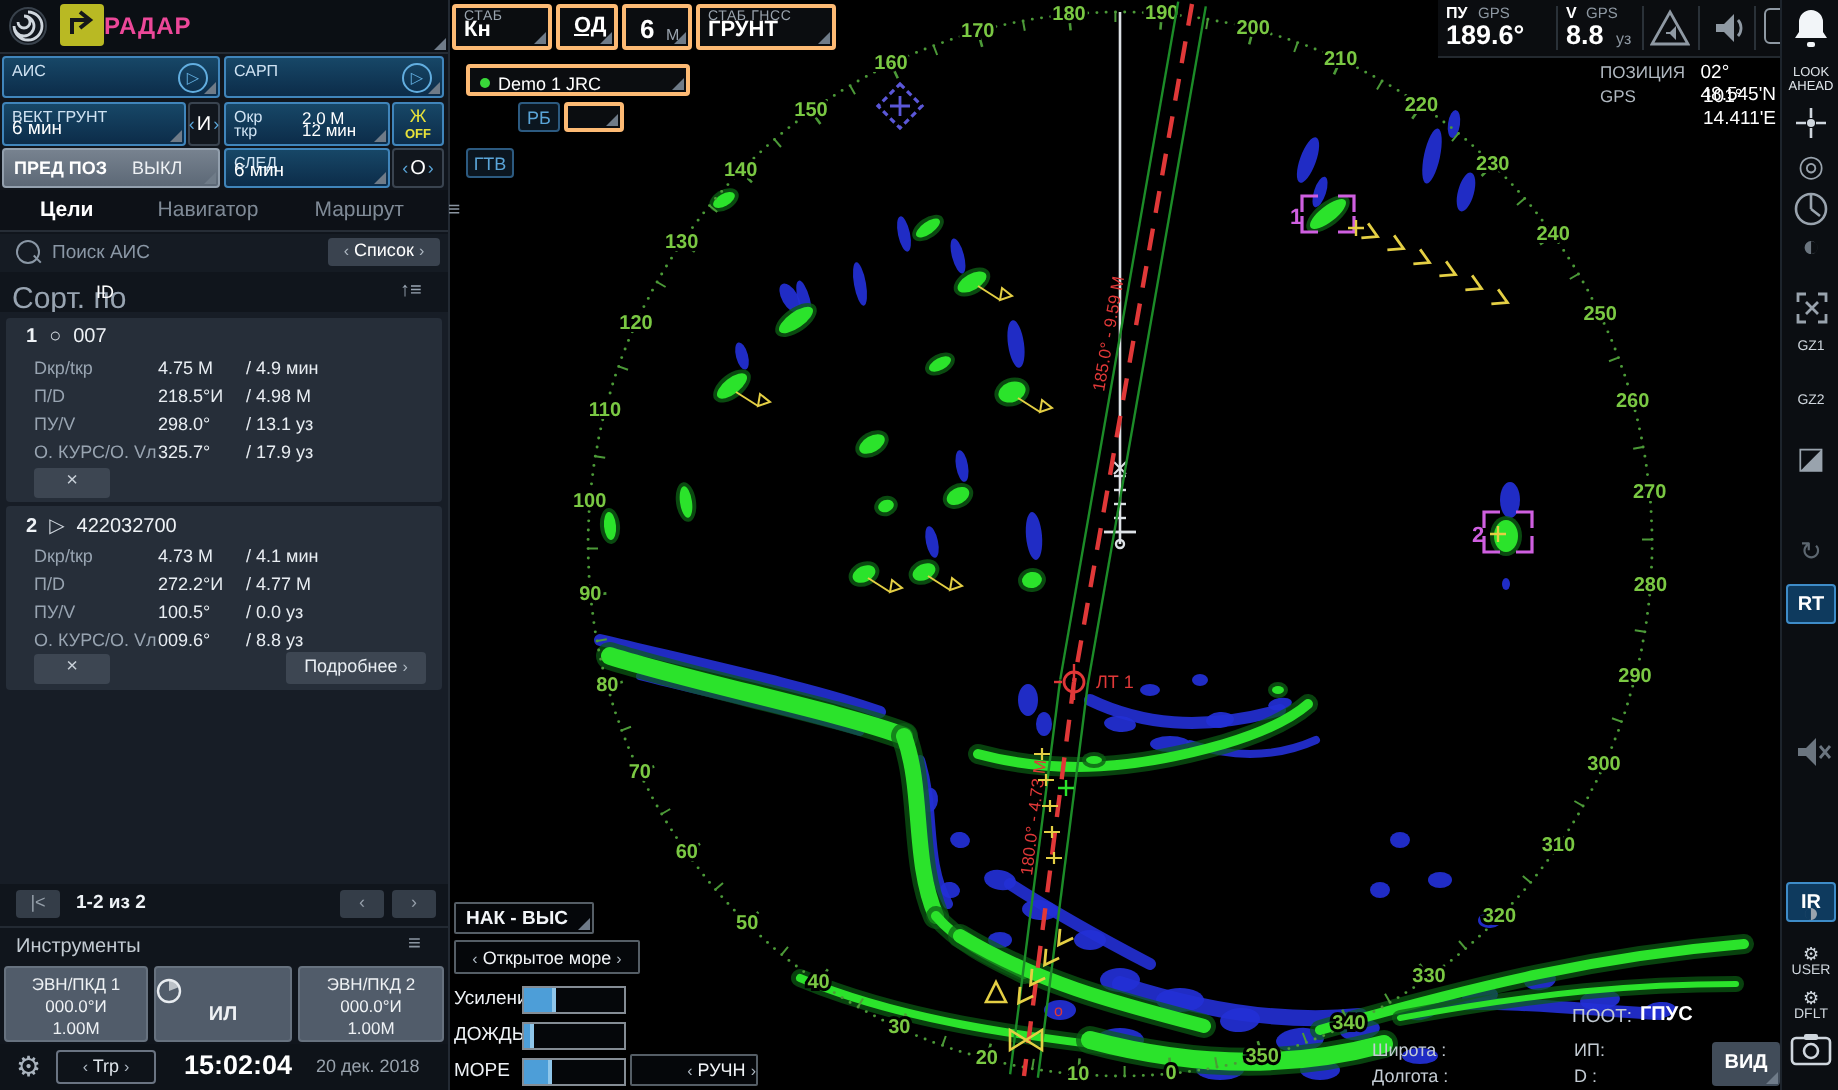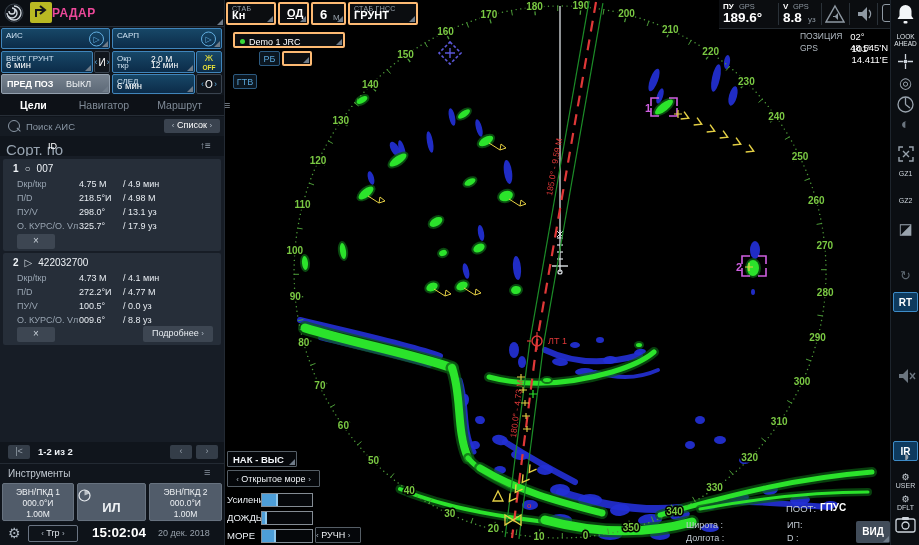--- a/index.html
+++ b/index.html
@@ -443,21 +443,21 @@
     <div class="toolbtn" style="left:2px;width:72px;">
       <div>ЭВН/ПКД 1</div>
       <div>000.0°И</div>
       <div>1.00М</div>
     </div>
     <div class="toolbtn" style="left:77px;width:69px;">
       <svg width="13" height="13" style="margin-top:2px;">
         <circle cx="6.5" cy="6.5" r="5.5" fill="none" stroke="#e8ecf0" stroke-width="1.2"></circle>
         <path d="M6.5,6.5 L6.5,1 A5.5,5.5 0 0,1 11.6,4.5 Z" fill="#e8ecf0" opacity=".7"></path>
       </svg>
-      <div style="font-weight:bold;font-size:13px;">ИЛ</div>
+      <div style="font-weight:bold;font-size:10px;">ИЛ</div>
     </div>
     <div class="toolbtn" style="left:149px;width:73px;">
       <div>ЭВН/ПКД 2</div>
       <div>000.0°И</div>
       <div>1.00М</div>
     </div>
 
     <div id="statusbar">
       <span class="abs" style="left:8px;top:3px;font-size:14px;color:#aab4be;">⚙</span>
       <span class="trpbox">
@@ -579,21 +579,21 @@
       <div class="fill" style="width: 32%;"></div>
     </div>
   <span class="sliderlbl" style="left:227px;top:512px;">ДОЖДЬ</span>
   <div class="slider" style="left:261px;top:511px;">
       <div class="fill" style="width: 9%;"></div>
     </div>
   <span class="sliderlbl" style="left:227px;top:530px;">МОРЕ</span>
   <div class="slider" style="left:261px;top:529px;">
       <div class="fill" style="width: 28%;"></div>
     </div>
-  <div class="ovbox" style="left:315px;top:527px;width:46px;height:16px;text-align:left;font-size:9px;line-height:15px;">
+  <div class="ovbox" style="left:315px;top:527px;width:64px;height:16px;text-align:right;font-size:9px;line-height:15px;">
     <span class="chev">‹</span> <span>РУЧН</span> <span class="chev">›</span>
   </div>
 
   <span class="ovlbl" style="left:786px;top:503px;font-size:9.5px;">ПООТ:</span>
   <span class="abs" style="left:820px;top:502px;font-size:10px;font-weight:bold;color:#fff;">ГПУС</span>
   <span class="ovlbl" style="left:686px;top:520px;">Широта :</span>
   <span class="ovlbl" style="left:686px;top:533px;">Долгота :</span>
   <span class="ovlbl" style="left:787px;top:520px;">ИП:</span>
   <span class="ovlbl" style="left:787px;top:533px;">D :</span>
   <div id="vidbtn" class="fold">ВИД</div>

